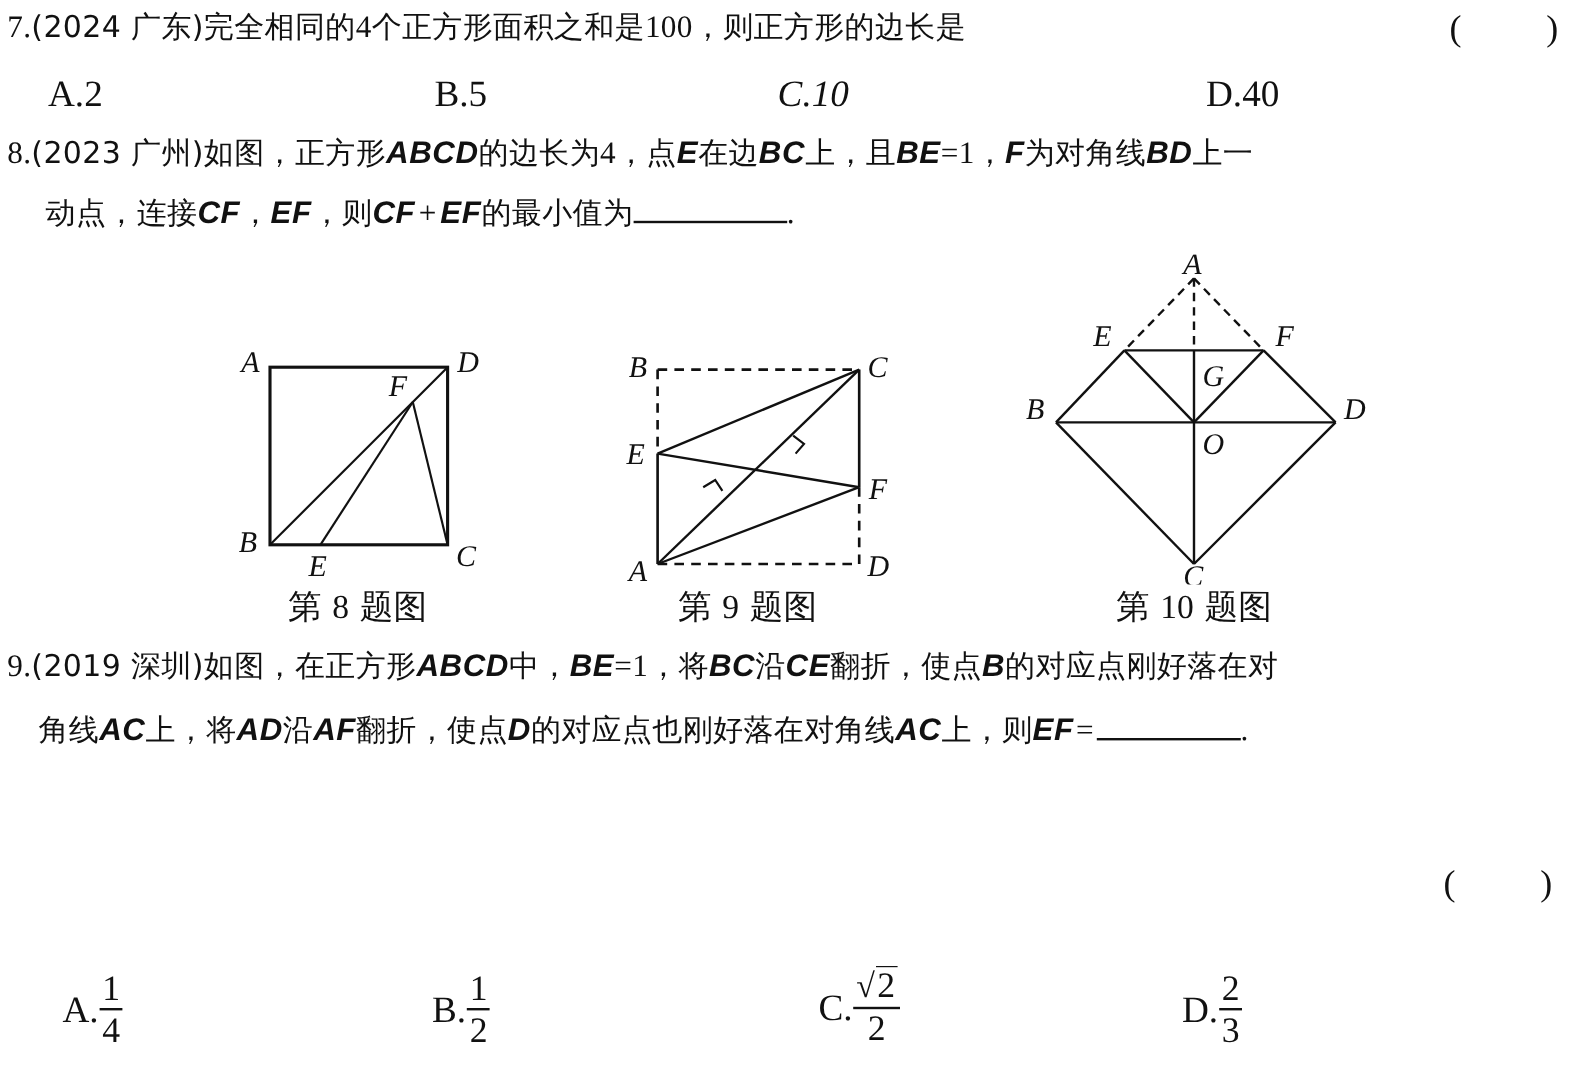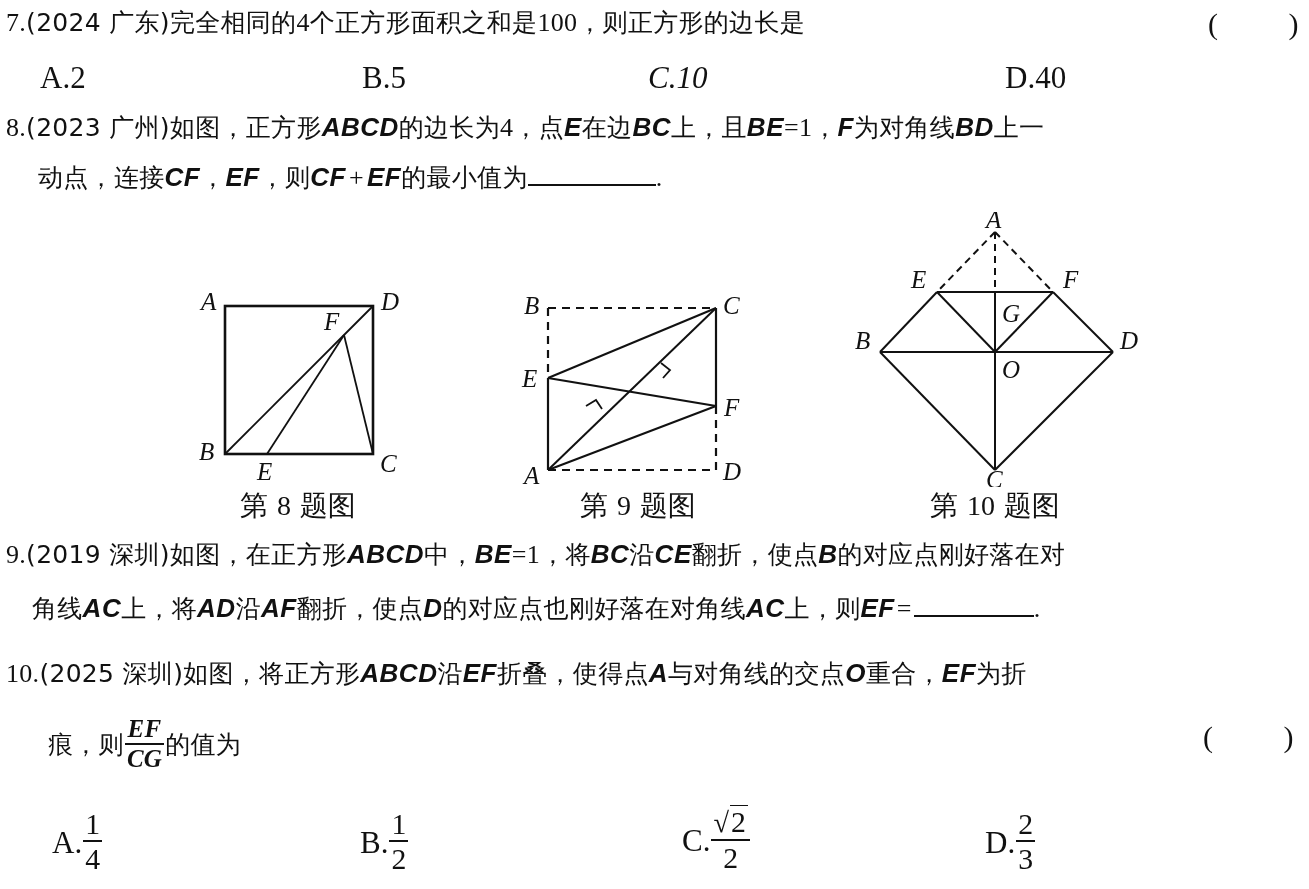--- a/index.html
+++ b/index.html
@@ -209,21 +209,21 @@
 
       <polyline points="66,118 76,112 82,121" fill="none" stroke="#111" stroke-width="1.8"></polyline>
       <text x="4" y="26">B</text>
       <text x="203" y="26">C</text>
       <text x="2" y="99">E</text>
       <text x="204" y="128">F</text>
       <text x="4" y="196">A</text>
       <text x="203" y="192">D</text>
     </svg>
   </div>
-  <div class="figcap" style="left:580px; top:487px;">
+  <div class="figcap" style="left:565px; top:487px;">
     <span>第</span>&nbsp;<span class="mn">9</span>&nbsp;<span>题图</span>
   </div>
 
   <div class="figure" style="left:855px; top:212px;">
     <svg width="285" height="275" viewBox="0 0 285 275">
 
       <line x1="140" y1="20" x2="82" y2="80" stroke="#111" stroke-width="2" stroke-dasharray="7,5"></line>
       <line x1="82" y1="80" x2="25" y2="140" stroke="#111" stroke-width="2"></line>
       <line x1="140" y1="20" x2="198" y2="80" stroke="#111" stroke-width="2" stroke-dasharray="7,5"></line>
       <line x1="198" y1="80" x2="258" y2="140" stroke="#111" stroke-width="2"></line>
@@ -254,27 +254,21 @@
   </div>
 
   <div class="qline" style="left:6px; top:539px;">
     <span class="num">9.</span><span class="cn">(2019 深圳)</span><span class="cn">如图，在正方形</span><span class="mi">ABCD</span><span class="cn">中，</span><span class="mi">BE</span><span class="mn">=</span><span class="mn">1</span><span class="cn">，将</span><span class="mi">BC</span><span class="cn">沿</span><span class="mi">CE</span><span class="cn">翻折，使点</span><span class="mi">B</span><span class="cn">的对应点刚好落在对</span>
   </div>
 
   <div class="qline" style="left:32px; top:593px;">
     <span class="cn">角线</span><span class="mi">AC</span><span class="cn">上，将</span><span class="mi">AD</span><span class="cn">沿</span><span class="mi">AF</span><span class="cn">翻折，使点</span><span class="mi">D</span><span class="cn">的对应点也刚好落在对角线</span><span class="mi">AC</span><span class="cn">上，则</span><span class="mi">EF</span><span class="mn" style="padding:0 2px;">=</span><span class="blank" style="width:120px; height:22px;"></span><span class="mn">.</span>
   </div>
 
-  <div class="qline" style="left:6px; top:658px;">
-    <span class="num">10.</span><span class="cn">(2025 深圳)</span><span class="cn">如图，将正方形</span><span class="mi">ABCD</span><span class="cn">沿</span><span class="mi">EF</span><span class="cn">折叠，使得点</span><span class="mi">A</span><span class="cn">与对角线的交点</span><span class="mi">O</span><span class="cn">重合，</span><span class="mi">EF</span><span class="cn">为折</span>
-  </div>
-
-  <div class="qline" style="left:48px; top:716px;">
-    <span class="cn">痕，则</span><span class="frac frac-it"><span class="top">EF</span><span class="bar"></span><span class="bot">CG</span></span><span class="cn">的值为</span>
-  </div>
+
 
   <div class="paren" style="left:1203px; top:720px;">( )</div>
 
   <div class="choice" style="left:52px; top:808px;">
     <span class="lab">A.</span><span class="frac"><span class="top">1</span><span class="bar"></span><span class="bot">4</span></span>
   </div>
 
   <div class="choice" style="left:360px; top:808px;">
     <span class="lab">B.</span><span class="frac"><span class="top">1</span><span class="bar"></span><span class="bot">2</span></span>
   </div>

